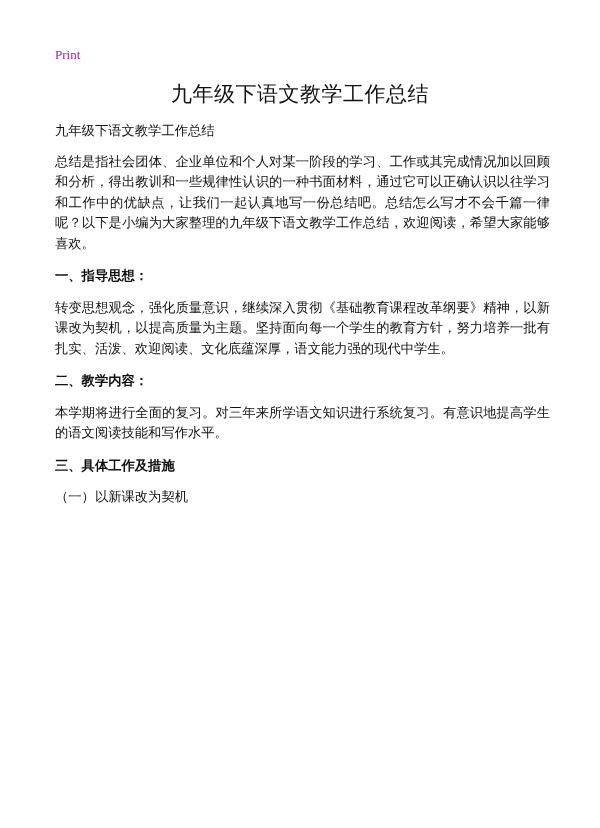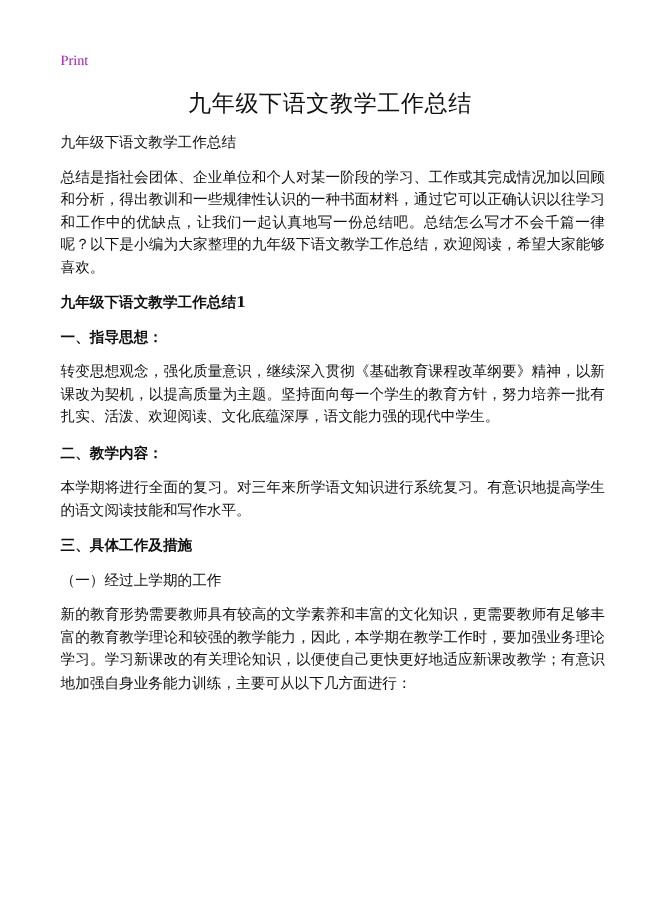--- a/index.html
+++ b/index.html
@@ -66,26 +66,24 @@
 <body>
 
 <div class="page">
   <div class="print-label">Print</div>
   <h1 class="doc-title">九年级下语文教学工作总结</h1>
 
   <div class="content">
     <p class="subtitle">九年级下语文教学工作总结</p>
     <p class="para">总结是指社会团体、企业单位和个人对某一阶段的学习、工作或其完成情况加以回顾和分析，得出教训和一些规律性认识的一种书面材料，通过它可以正确认识以往学习和工作中的优缺点，让我们一起认真地写一份总结吧。总结怎么写才不会千篇一律呢？以下是小编为大家整理的九年级下语文教学工作总结，欢迎阅读，希望大家能够喜欢。</p>
 
-    <p class="heading">九年级下语文教学工作总结1</p>
 
     <p class="heading">一、指导思想：</p>
     <p class="para">转变思想观念，强化质量意识，继续深入贯彻《基础教育课程改革纲要》精神，以新课改为契机，以提高质量为主题。坚持面向每一个学生的教育方针，努力培养一批有扎实、活泼、欢迎阅读、文化底蕴深厚，语文能力强的现代中学生。</p>
 
     <p class="heading">二、教学内容：</p>
     <p class="para">本学期将进行全面的复习。对三年来所学语文知识进行系统复习。有意识地提高学生的语文阅读技能和写作水平。</p>
 
     <p class="heading">三、具体工作及措施</p>
-    <p class="subheading">（一）经过上学期的工作</p>
-    <p class="para">新的教育形势需要教师具有较高的文学素养和丰富的文化知识，更需要教师有足够丰富的教育教学理论和较强的教学能力，因此，本学期在教学工作时，要加强业务理论学习。学习新课改的有关理论知识，以便使自己更快更好地适应新课改教学；有意识地加强自身业务能力训练，主要可从以下几方面进行：</p>
+    <p class="subheading">（一）以新课改为契机</p>
 
   </div>
 </div>
 
 </body></html>

